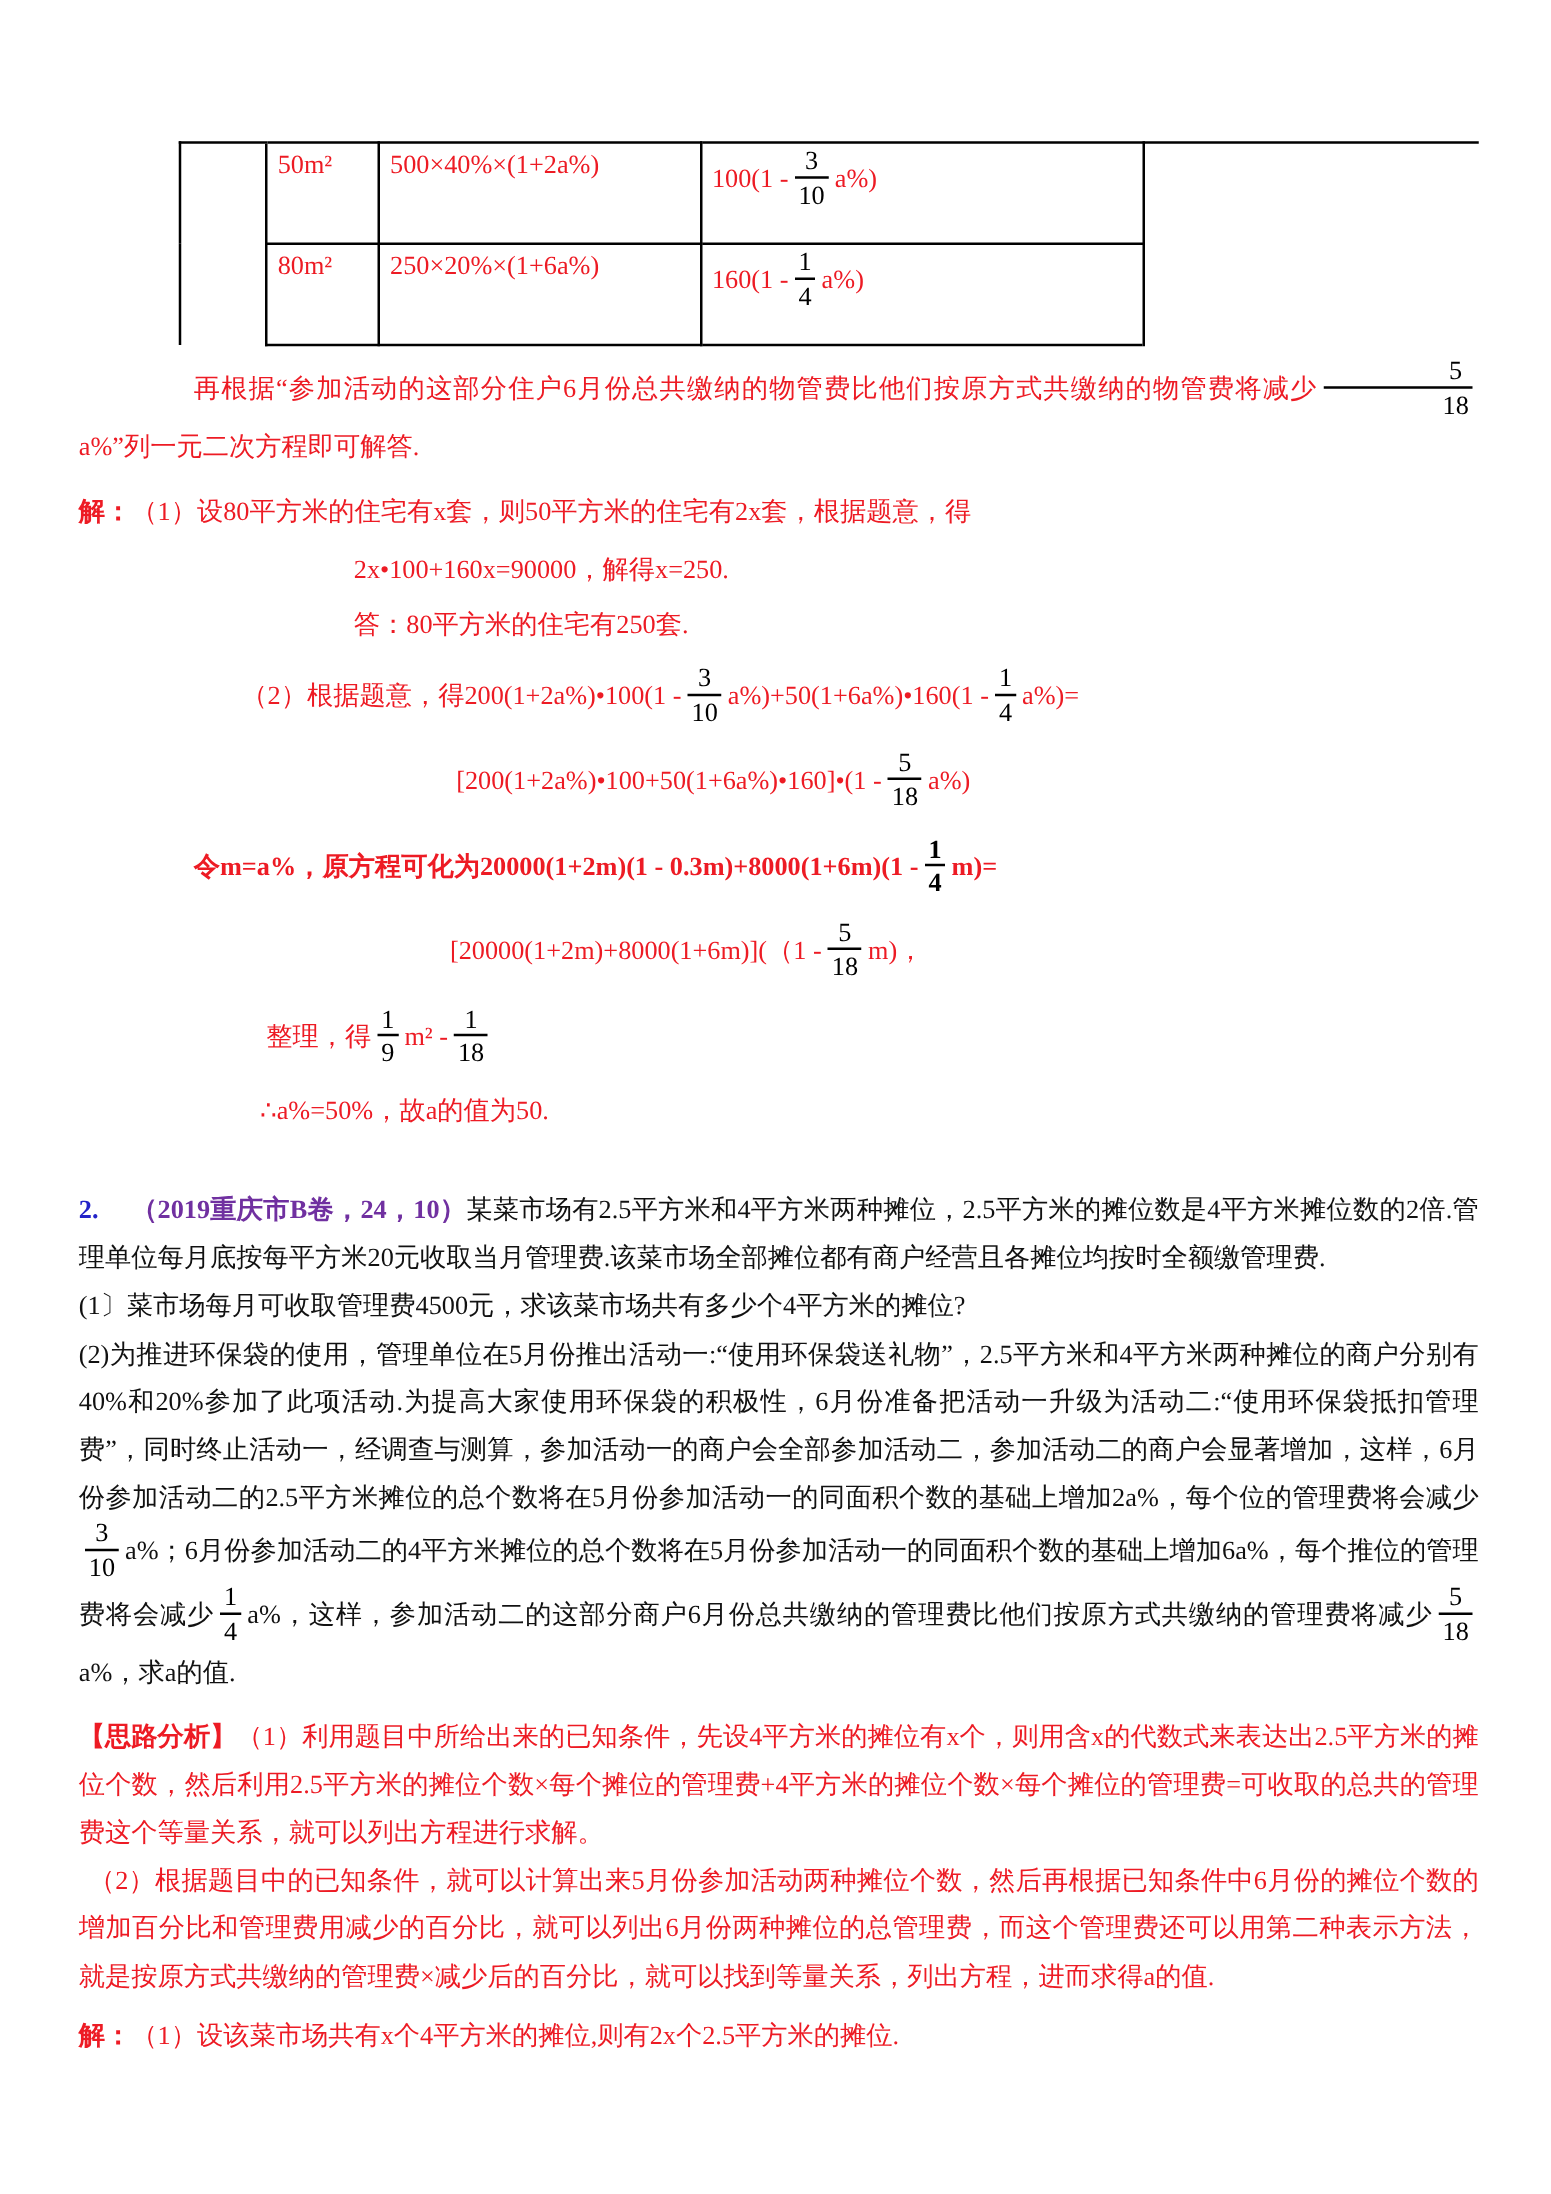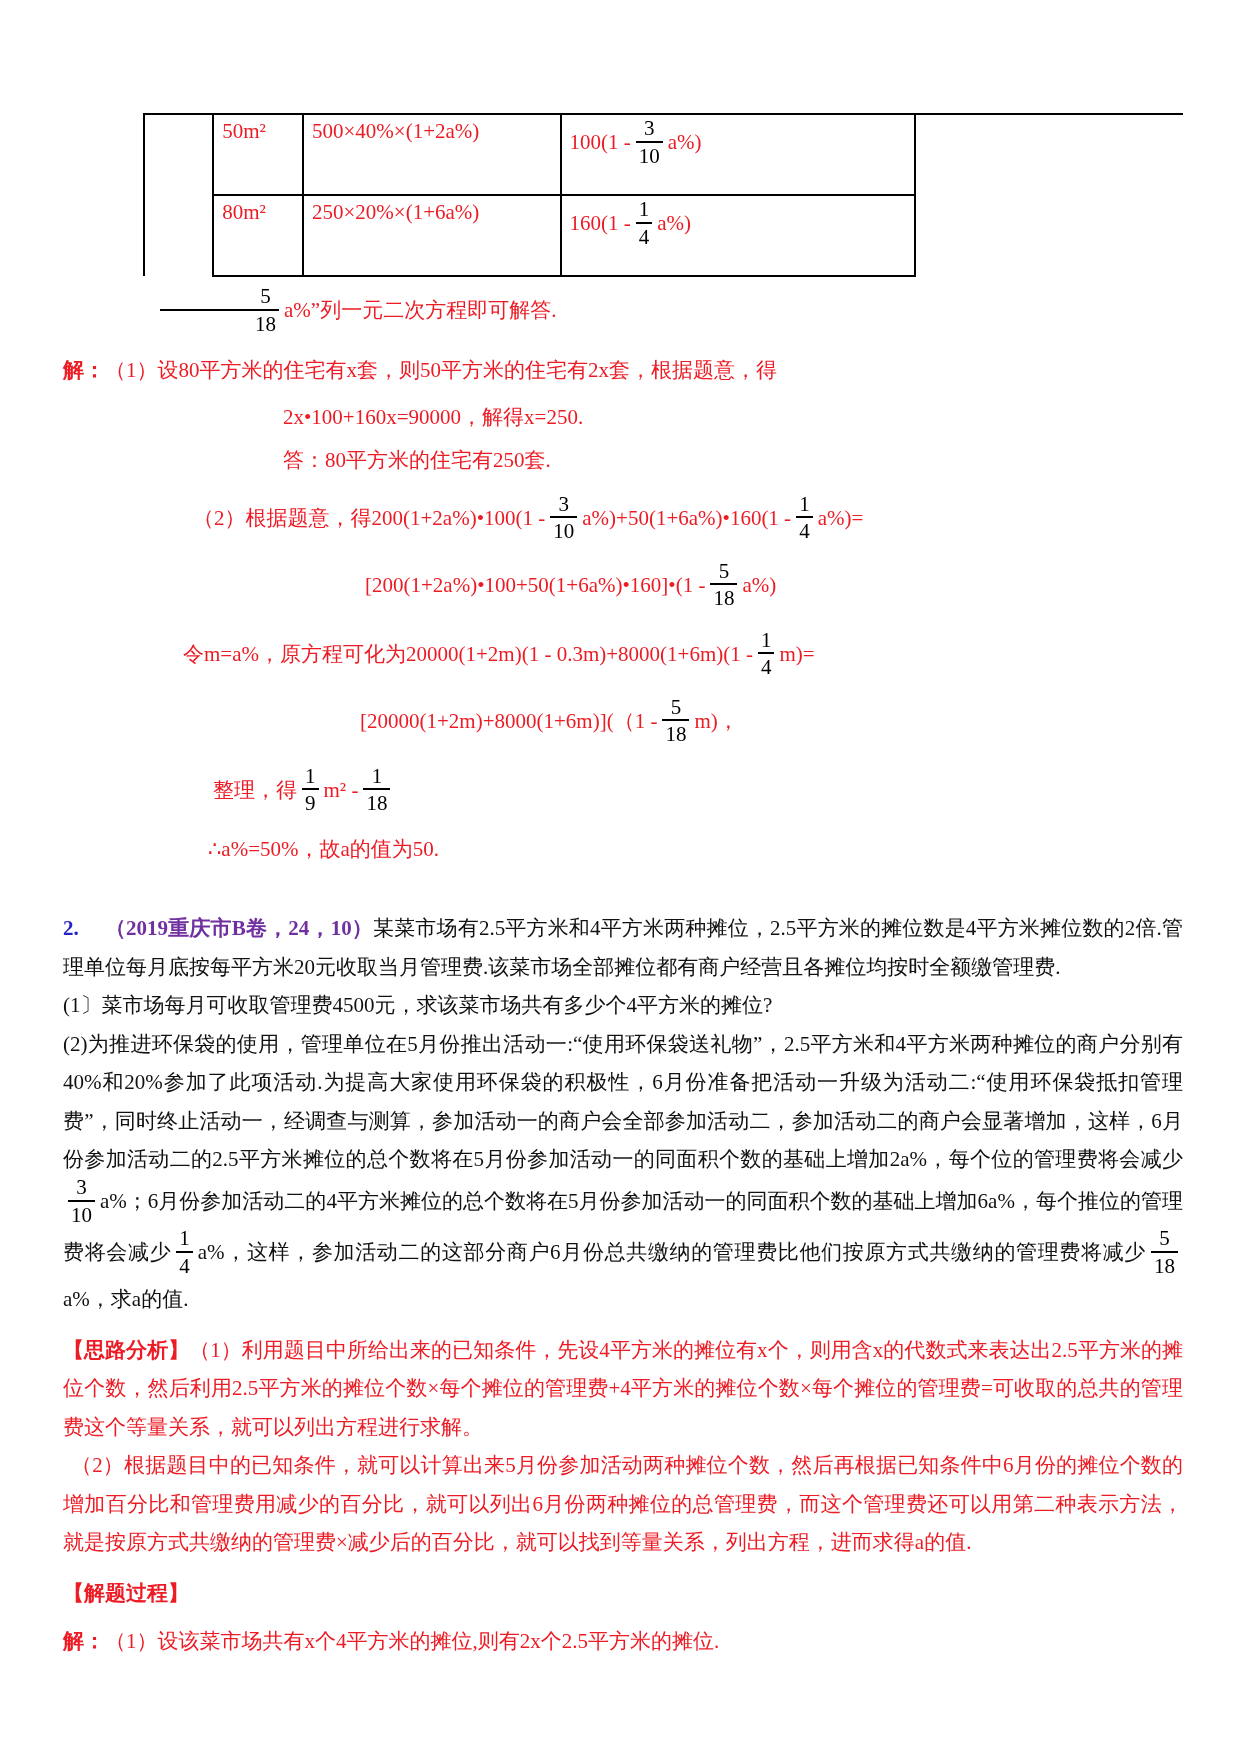--- a/index.html
+++ b/index.html
@@ -32,21 +32,21 @@
   
   p{margin:0;}
   .bold{font-weight:bold;}
   .note{color:var(--red);text-indent:92px;line-height:1.85;margin-top:10px;text-align:justify;}
   .sol-head{color:var(--red);margin-top:16px;line-height:1.6;}
   .eq{color:var(--red);line-height:1.5;}
   .eq1{margin-top:14px;margin-left:220px;}
   .ans1{margin-top:12px;margin-left:220px;}
   .eq2{margin-top:18px;margin-left:130px;}
   .eq3{margin-top:16px;margin-left:302px;}
-  .eq4{margin-top:18px;margin-left:120px;}
+  .eq4{margin-top:18px;margin-left:92px;font-weight:bold;}
   .eq5{margin-top:16px;margin-left:297px;}
   .eq6{margin-top:18px;margin-left:150px;}
   .eq7{margin-top:14px;margin-left:145px;line-height:1.7;}
   .prob{margin-top:42px;line-height:1.83;text-align:justify;}
   .prob .num{color:var(--blue);font-weight:bold;margin-right:26px;}
   .prob .src{color:var(--purple);font-weight:bold;}
   .q1{line-height:1.83;text-align:justify;}
   .q2{line-height:1.83;text-align:justify;}
   .think{color:var(--red);line-height:1.83;margin-top:12px;text-align:justify;}
   .think .lbl{font-weight:bold;}
@@ -74,21 +74,21 @@
       <td class="c-label"><span>80m²</span></td>
       <td class="c-f1"><span>250×20%×(1+6a%)</span></td>
       <td class="c-f2">
         <span>160(1 -</span><span class="frac"><span class="fnum">1</span><span class="fden">4</span></span><span>a%)</span>
       </td>
     </tr>
   </tbody>
     </table>
 
   <p class="note">
-    <span class="frac"><span class="fnum">5</span><span class="fden">18</span></span><span>a%”列一元二次方程即可解答.</span>
+    <span>再根据“参加活动的这部分住户6月份总共缴纳的物管费比他们按原方式共缴纳的物管费将减少</span><span class="frac"><span class="fnum">5</span><span class="fden">18</span></span><span>a%”列一元二次方程即可解答.</span>
   </p>
 
   <p class="sol-head">
     <span class="bold">解：</span><span>（1）设80平方米的住宅有x套，则50平方米的住宅有2x套，根据题意，得</span>
   </p>
   <p class="eq eq1"><span>2x•100+160x=90000，解得x=250.</span></p>
   <p class="eq ans1"><span>答：80平方米的住宅有250套.</span></p>
 
   <p class="eq eq2">
     <span>（2）根据题意，得200(1+2a%)•100(1 -</span><span class="frac"><span class="fnum">3</span><span class="fden">10</span></span><span>a%)+50(1+6a%)•160(1 -</span><span class="frac"><span class="fnum">1</span><span class="fden">4</span></span><span>a%)=</span>
@@ -113,18 +113,17 @@
   <p class="q1"><span>(1〕菜市场每月可收取管理费4500元，求该菜市场共有多少个4平方米的摊位?</span></p>
   <p class="q2">
     <span>(2)为推进环保袋的使用，管理单位在5月份推出活动一:“使用环保袋送礼物”，2.5平方米和4平方米两种摊位的商户分别有40%和20%参加了此项活动.为提高大家使用环保袋的积极性，6月份准备把活动一升级为活动二:“使用环保袋抵扣管理费”，同时终止活动一，经调查与测算，参加活动一的商户会全部参加活动二，参加活动二的商户会显著增加，这样，6月份参加活动二的2.5平方米摊位的总个数将在5月份参加活动一的同面积个数的基础上增加2a%，每个位的管理费将会减少</span><span class="frac"><span class="fnum">3</span><span class="fden">10</span></span><span>a%；6月份参加活动二的4平方米摊位的总个数将在5月份参加活动一的同面积个数的基础上增加6a%，每个推位的管理费将会减少</span><span class="frac"><span class="fnum">1</span><span class="fden">4</span></span><span>a%，这样，参加活动二的这部分商户6月份总共缴纳的管理费比他们按原方式共缴纳的管理费将减少</span><span class="frac"><span class="fnum">5</span><span class="fden">18</span></span><span>a%，求a的值.</span>
   </p>
 
   <p class="think">
     <span class="lbl">【思路分析】</span><span>（1）利用题目中所给出来的已知条件，先设4平方米的摊位有x个，则用含x的代数式来表达出2.5平方米的摊位个数，然后利用2.5平方米的摊位个数×每个摊位的管理费+4平方米的摊位个数×每个摊位的管理费=可收取的总共的管理费这个等量关系，就可以列出方程进行求解。</span>
   </p>
   <p class="think2"><span>（2）根据题目中的已知条件，就可以计算出来5月份参加活动两种摊位个数，然后再根据已知条件中6月份的摊位个数的增加百分比和管理费用减少的百分比，就可以列出6月份两种摊位的总管理费，而这个管理费还可以用第二种表示方法，就是按原方式共缴纳的管理费×减少后的百分比，就可以找到等量关系，列出方程，进而求得a的值.</span></p>
 
-  <p class="proc-lbl"><span>【解题过程】</span></p>
   <p class="last">
     <span class="bold">解：</span><span>（1）设该菜市场共有x个4平方米的摊位,则有2x个2.5平方米的摊位.</span>
   </p>
 
 </div>
 
 </body></html>

